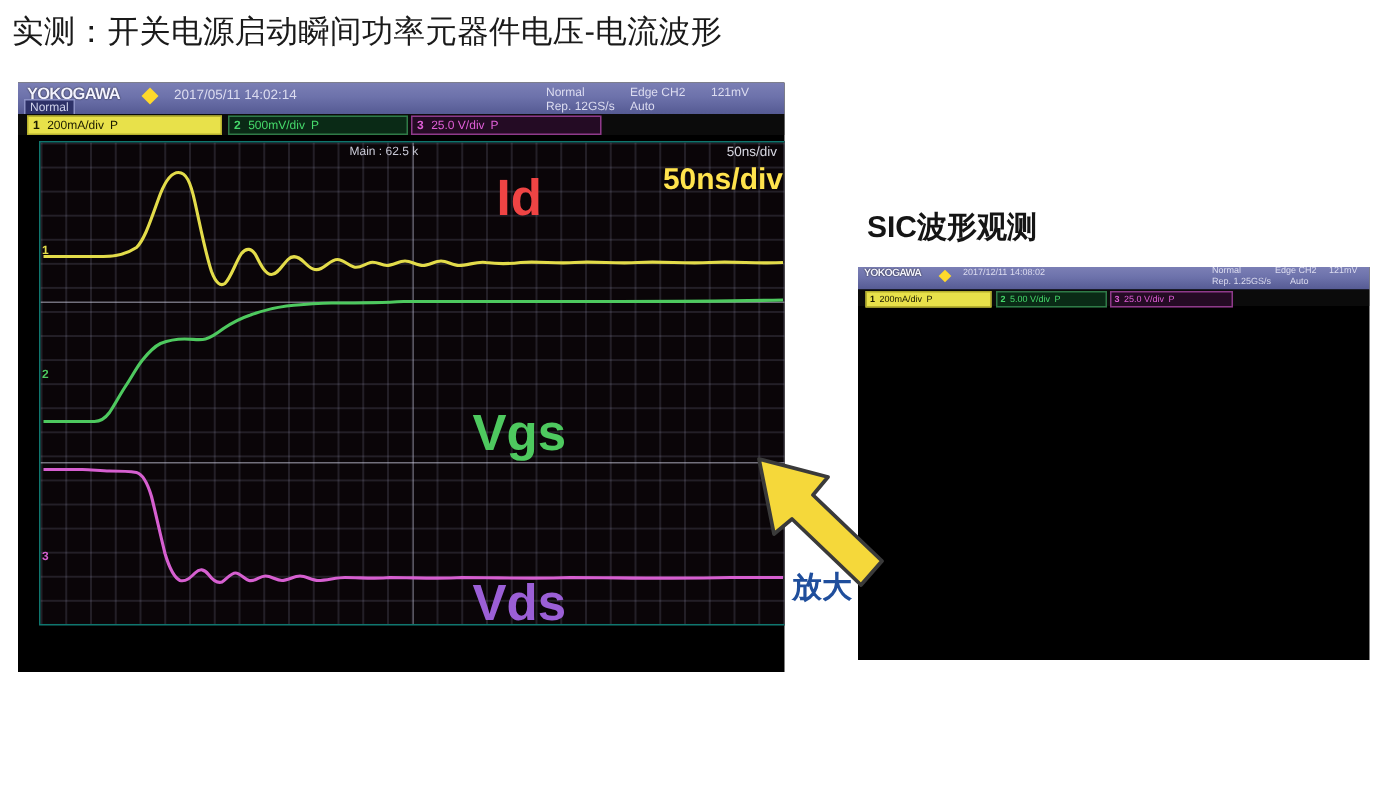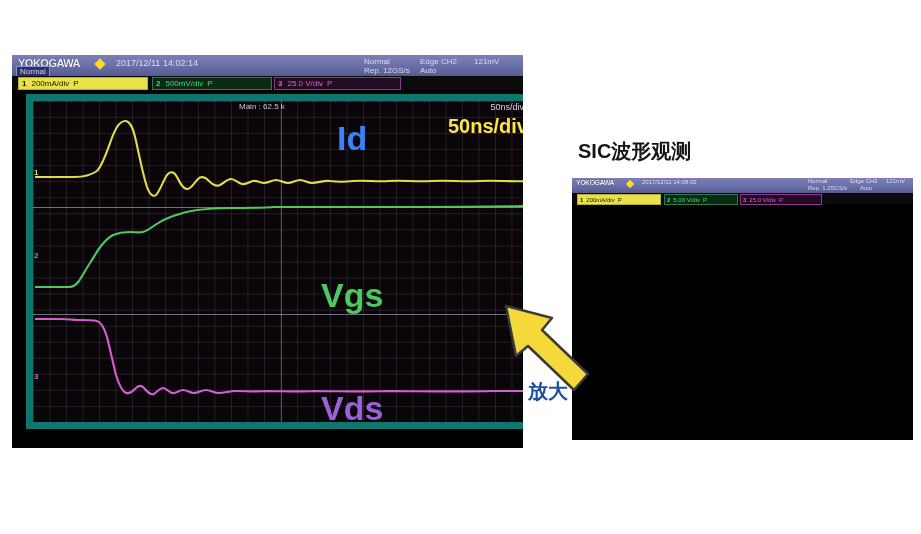--- a/index.html
+++ b/index.html
@@ -26,33 +26,33 @@
   .hdr-sub{position:absolute;background:#2d3168;color:#cfd2ea;white-space:nowrap;
     border:1px solid #8b90c4;}
   .chbar{position:absolute;background:#0b0b0b;}
   .chip{position:absolute;white-space:nowrap;overflow:hidden;
     display:flex;align-items:center;}
   .chip .num{font-weight:bold;}
   .chip.yellow{background:#e8e14a;color:#1a1a00;border:1px solid #b6b02e;}
   .chip.green{background:#0a2a16;color:#46d96b;border:1px solid #2f7a47;}
   .chip.magenta{background:#240b24;color:#e05fd8;border:1px solid #8e3a8a;}
 
-  .grid-wrap{position:absolute;background:#0a0508;overflow:hidden;border:7px solid #0f766e;}
+  .grid-wrap{position:absolute;background:#0a0508;overflow:hidden;border:1px solid #0f766e;}
   .grid{position:absolute;inset:0;
     background-image:
       repeating-linear-gradient(to right,rgba(160,160,190,.17) 0 1px,transparent 1px 100%),
       repeating-linear-gradient(to bottom,rgba(160,160,190,.17) 0 1px,transparent 1px 100%);
   }
   .divline{position:absolute;left:0;width:100%;height:1px;background:rgba(200,200,220,.55);}
   .vline{position:absolute;top:0;height:100%;width:1px;background:rgba(200,200,220,.35);}
   .mainlbl{position:absolute;color:#c9c9d6;white-space:nowrap;}
   .tdiv-small{position:absolute;color:#d8d8e2;white-space:nowrap;}
   .tdiv-big{position:absolute;color:#ffe34d;white-space:nowrap;font-weight:bold;}
   .wlabel{position:absolute;font-weight:bold;white-space:nowrap;}
-  .wlabel.id{color:#3b82f6;}
+  .wlabel.id{color:#ef4444;}
   .wlabel.vgs{color:#4ec95f;}
   .wlabel.vds{color:#9b5fd6;}
   .gmark{position:absolute;font-weight:bold;font-size:8px;}
   svg.wave{position:absolute;inset:0;width:100%;height:100%;overflow:visible;}
 
   
   #sic-title{position:absolute;left:578px;top:138px;font-size:20px;font-weight:bold;
     color:#151515;white-space:nowrap;}
 
   #arrow-layer{position:absolute;left:500px;top:290px;width:120px;height:110px;}
@@ -61,27 +61,28 @@
 
   
   #caption{position:absolute;left:10px;top:460px;width:900px;
     font-size:18px;line-height:30px;color:#1a1a1a;}
 </style>
 </head>
 <body>
 
 <div class="slide">
 
+  <div id="page-title">实测：开关电源启动瞬间功率元器件电压-电流波形</div>
 
   <div class="scope" id="left-scope" style="left:12px;top:55px;width:511px;height:393px;">
 
     <div class="scope-head" style="height:21px;">
       <div class="brand" style="left:6px;top:2px;font-size:11px;">YOKOGAWA</div>
       <div class="diamond" style="left:84px;top:5px;width:8px;height:8px;"></div>
-      <div class="hdr-txt" style="left:104px;top:3px;font-size:9px;">2017/12/11 14:02:14</div>
+      <div class="hdr-txt" style="left:104px;top:3px;font-size:9px;">2017/05/11 14:02:14</div>
       <div class="hdr-txt" style="left:352px;top:2px;font-size:8px;">Normal</div>
       <div class="hdr-txt" style="left:408px;top:2px;font-size:8px;">Edge CH2</div>
       <div class="hdr-txt" style="left:462px;top:2px;font-size:8px;">121mV</div>
       <div class="hdr-txt" style="left:352px;top:11px;font-size:8px;text-align:right;">Rep. 12GS/s</div>
       <div class="hdr-txt" style="left:408px;top:11px;font-size:8px;">Auto</div>
       <div class="hdr-sub" style="left:4px;top:11px;padding:0 3px;font-size:8px;line-height:10px;">Normal</div>
     </div>
 
     <div class="chbar" style="left:0;top:21px;width:100%;height:14px;">
       <div class="chip yellow" style="left:6px;top:1px;width:125px;height:11px;font-size:8px;padding-left:3px;">

